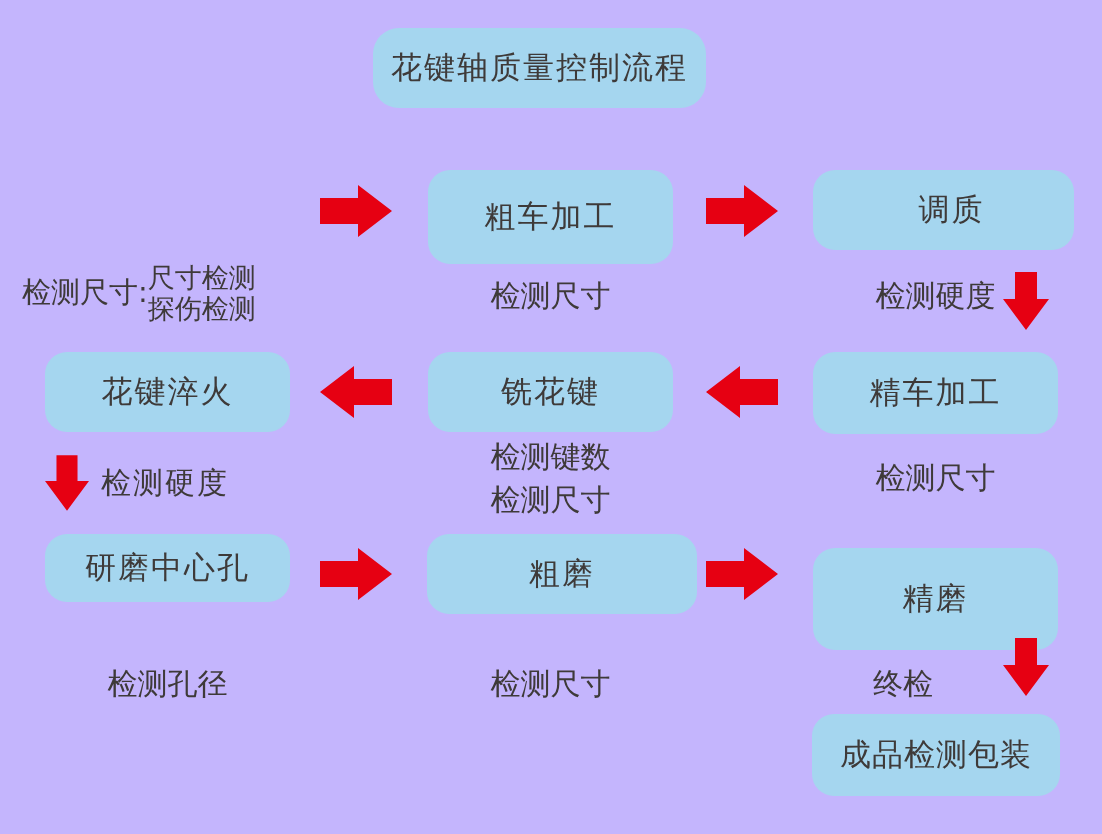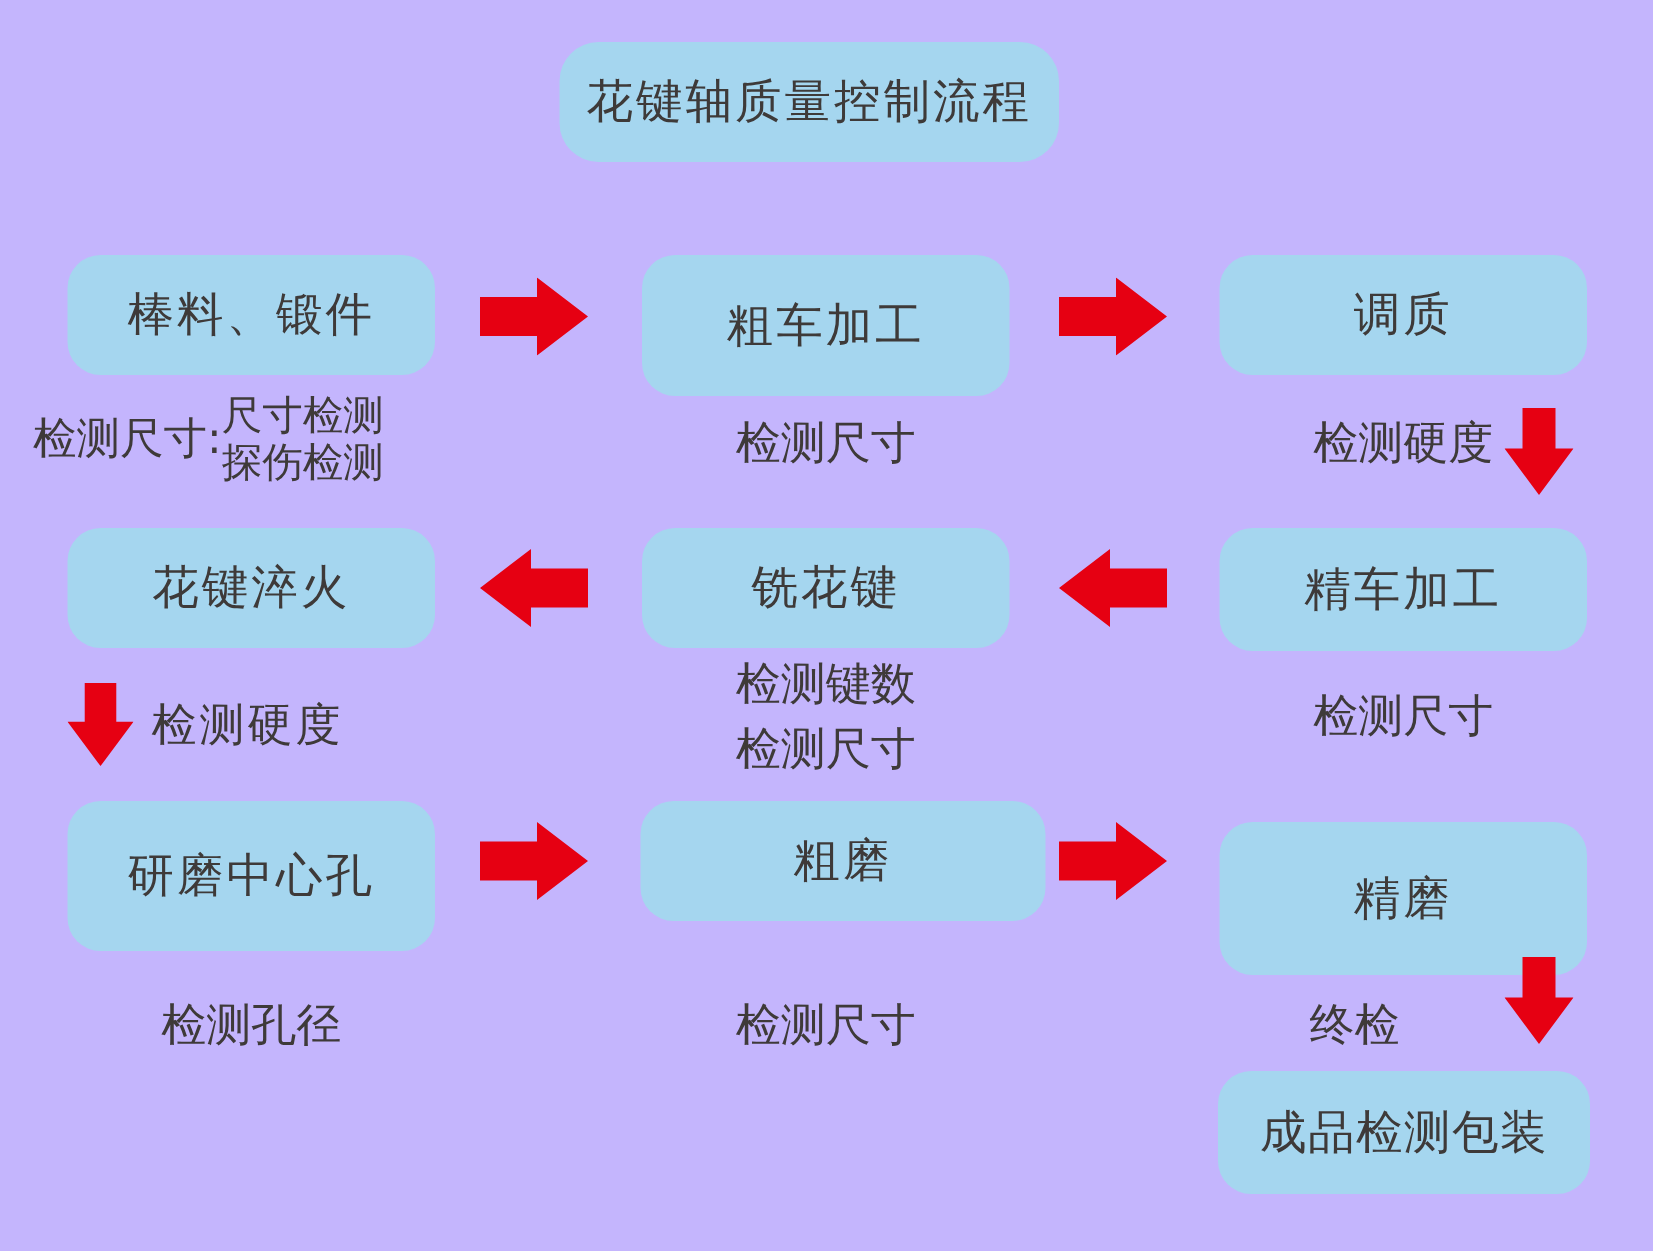--- a/index.html
+++ b/index.html
@@ -61,33 +61,30 @@
 </style>
 </head>
 <body>
 
 <div class="canvas">
 
   <div class="box" style="left:373px; top:28px; width:333px; height:80px; border-radius:26px;">
     <span>花键轴质量控制流程</span>
   </div>
 
-  <div class="box" style="left:45px; top:170px; width:245px; height:80px;">
-    <span>棒料、锻件</span>
-  </div>
   <svg class="arrow" style="left:320px; top:185px;" width="72" height="52" viewBox="0 0 72 52">
     <polygon points="0,13 38,13 38,0 72,26 38,52 38,39 0,39"></polygon>
   </svg>
   <div class="box" style="left:428px; top:170px; width:245px; height:94px;">
     <span>粗车加工</span>
   </div>
   <svg class="arrow" style="left:706px; top:185px;" width="72" height="52" viewBox="0 0 72 52">
     <polygon points="0,13 38,13 38,0 72,26 38,52 38,39 0,39"></polygon>
   </svg>
-  <div class="box" style="left:813px; top:170px; width:245px; height:80px;">
+  <div class="box" style="left:813px; top:170px; width:245px; height:80px;padding-left:16px;">
     <span>调质</span>
   </div>
 
   <div class="incoming">
     <span class="lbl">检测尺寸:</span>
     <span class="stack">
       <span style="display:block;">尺寸检测</span>
       <span style="display:block;">探伤检测</span>
     </span>
   </div>
@@ -118,21 +115,21 @@
       <polygon points="12,0 34,0 34,27 46,27 23,58 0,27 12,27"></polygon>
     </svg>
     <span class="txt">检测硬度</span>
   </div>
   <div class="cap2" style="left:428px; top:435px; width:245px;">
     <span style="display:block;">检测键数</span>
     <span style="display:block;">检测尺寸</span>
   </div>
   <div class="cap" style="left:813px; top:460px; width:245px;">检测尺寸</div>
 
-  <div class="box" style="left:45px; top:534px; width:245px; height:100px;">
+  <div class="box" style="left:45px; top:534px; width:245px; height:68px;">
     <span>研磨中心孔</span>
   </div>
   <svg class="arrow" style="left:320px; top:548px;" width="72" height="52" viewBox="0 0 72 52">
     <polygon points="0,13 38,13 38,0 72,26 38,52 38,39 0,39"></polygon>
   </svg>
   <div class="box" style="left:427px; top:534px; width:270px; height:80px;">
     <span>粗磨</span>
   </div>
   <svg class="arrow" style="left:706px; top:548px;" width="72" height="52" viewBox="0 0 72 52">
     <polygon points="0,13 38,13 38,0 72,26 38,52 38,39 0,39"></polygon>

